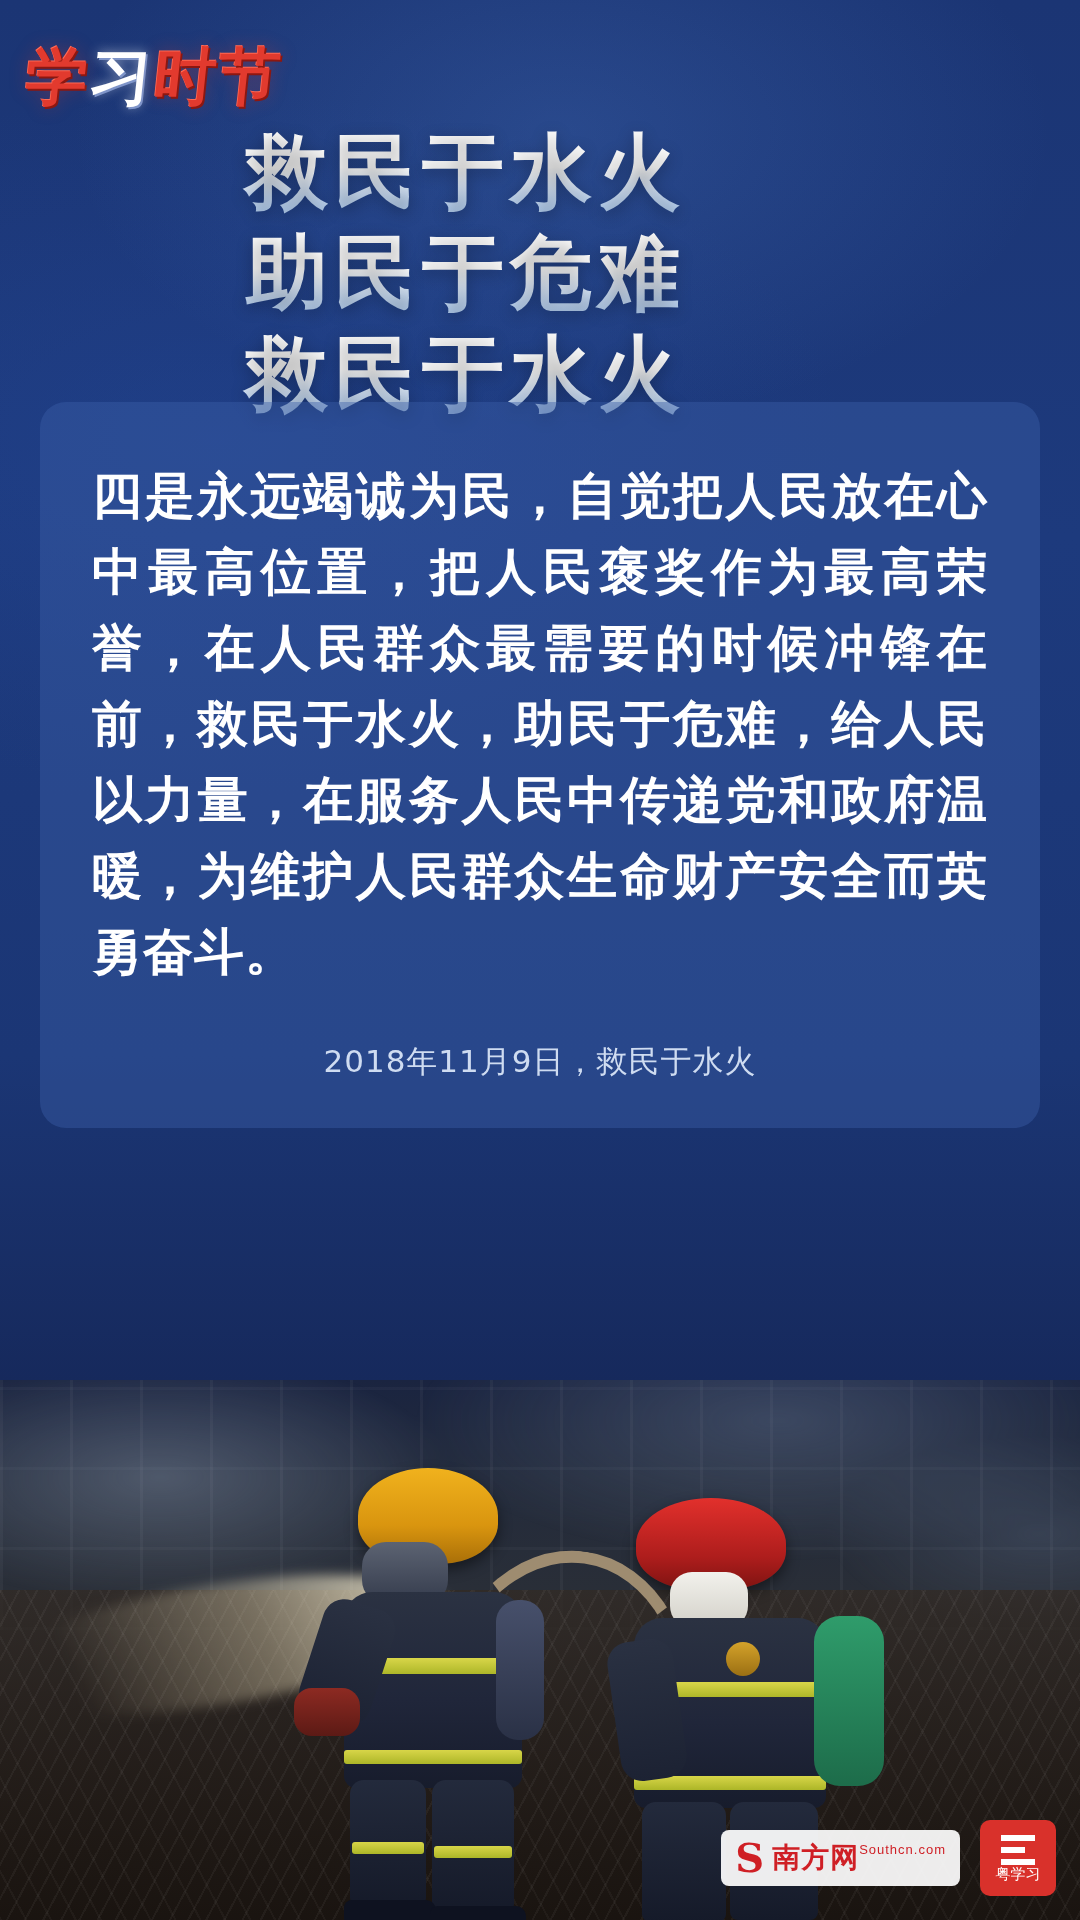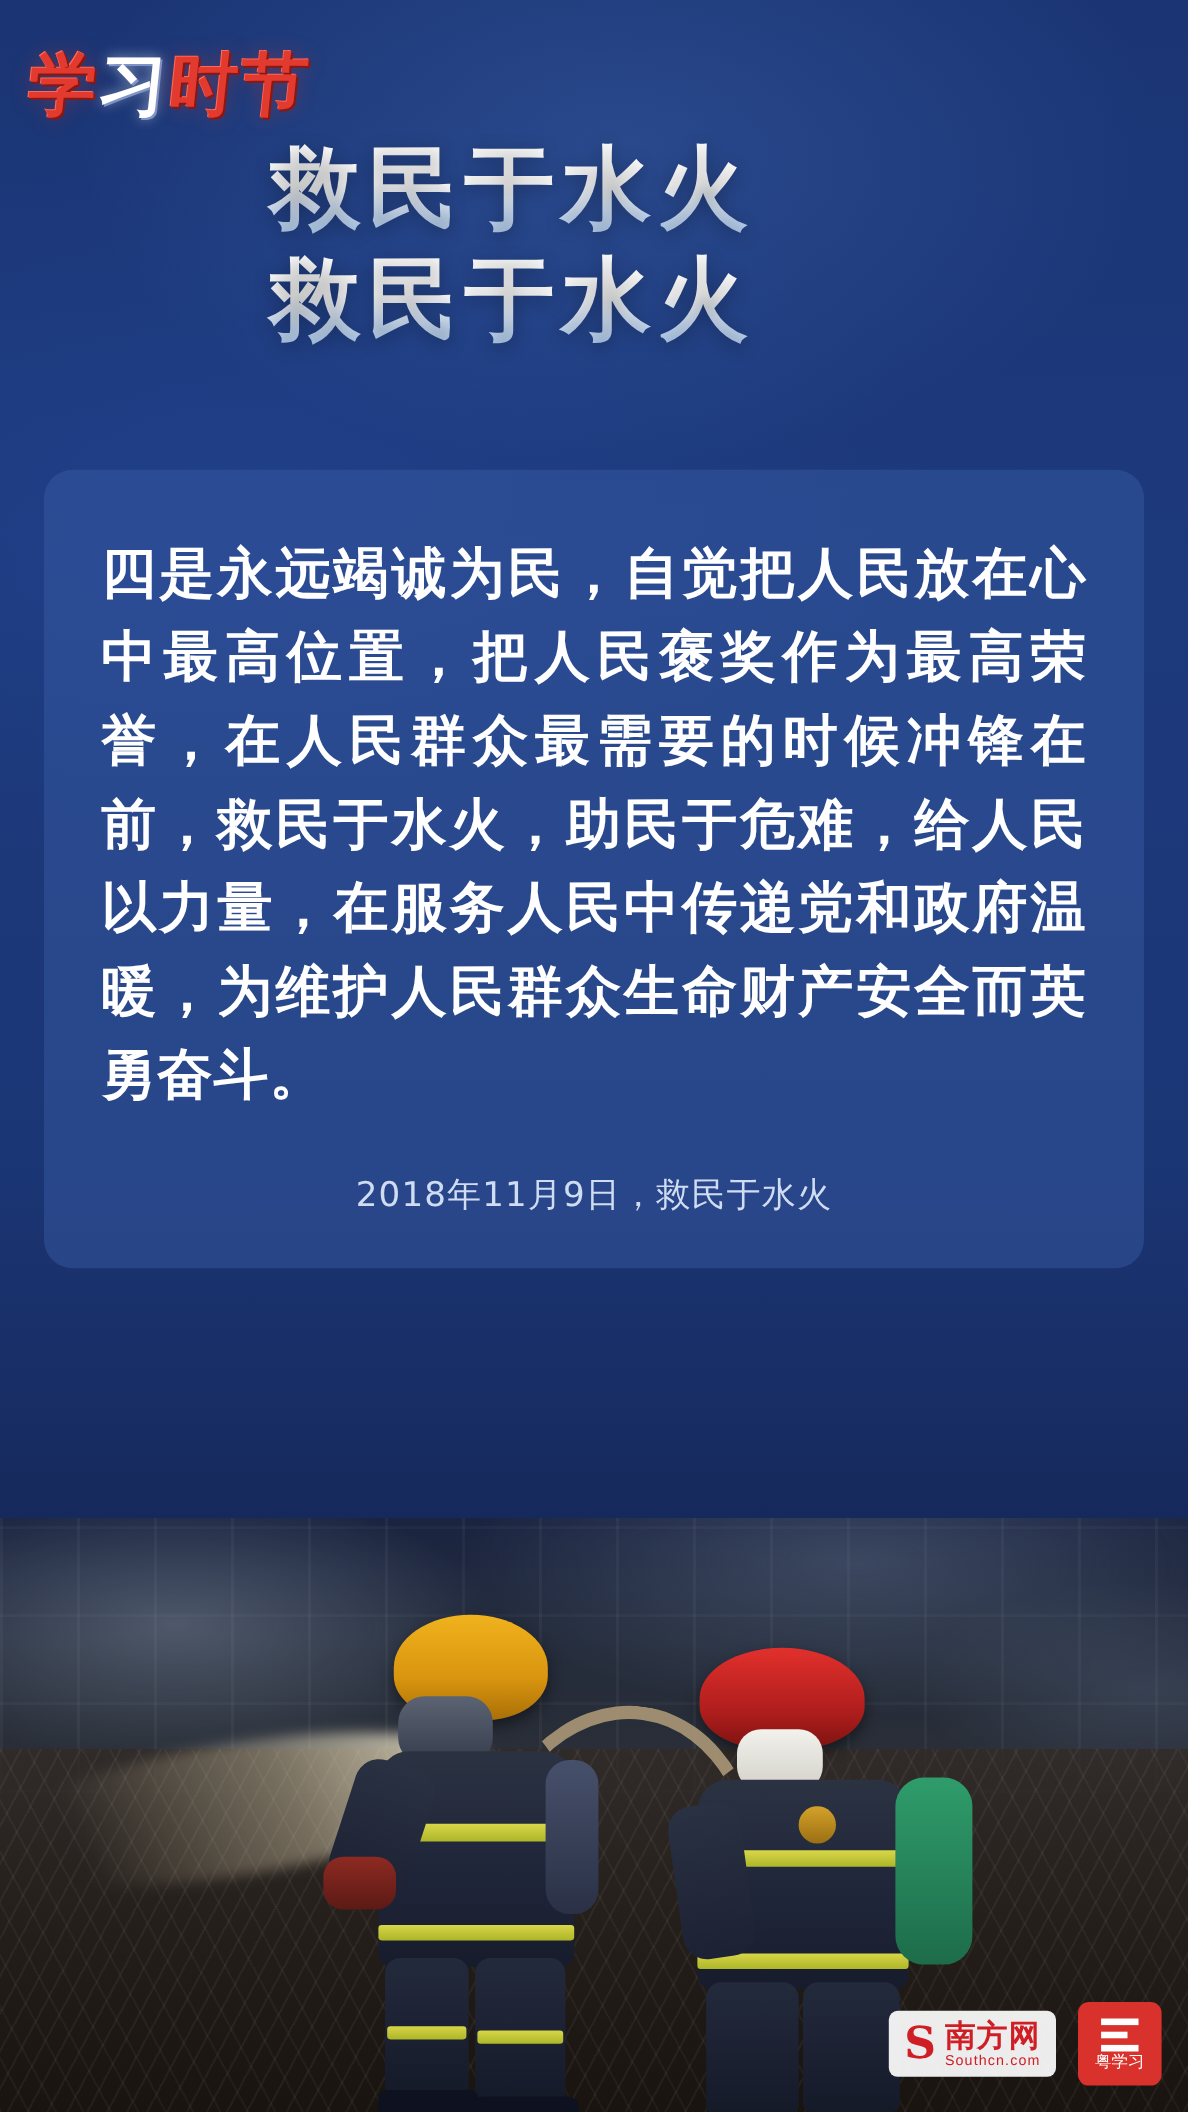--- a/index.html
+++ b/index.html
@@ -81,21 +81,21 @@
     -webkit-background-clip: text;
     background-clip: text;
     color: transparent;
     text-shadow: 0 4px 16px rgba(0,0,0,0.28);
   }
 
   
   #quote-card {
     position: absolute;
     left: 40px;
-    top: 427px;
+    top: 402px;
     width: 1000px;
     box-sizing: border-box;
     padding: 56px 52px 40px 52px;
     background: rgba(60,96,170,0.42);
     border-radius: 26px;
   }
   #quote-body p {
     margin: 0;
     font-family: "DejaVu Sans", "Liberation Sans", sans-serif;
     font-size: 50px;
@@ -239,21 +239,20 @@
   }
   #southcn .s-mark {
     font-family: "DejaVu Serif", "Liberation Serif", serif;
     font-size: 40px;
     font-weight: 700;
     color: #cf1f25;
     line-height: 1;
   }
   #southcn .s-text {
     display: flex;
-    flex-direction: column;
     line-height: 1.05;
   }
   #southcn .s-cn {
     font-family: "DejaVu Sans", "Liberation Sans", sans-serif;
     font-size: 28px;
     font-weight: 700;
     color: #cf1f25;
     letter-spacing: 1px;
   }
   #southcn .s-en {
@@ -296,20 +295,21 @@
 <div id="poster">
 
   <div id="bg-glow"></div>
 
   <div id="brand">
     <span class="logo-text"><span>学</span><span class="logo-accent">习</span><span>时节</span></span>
   </div>
 
   <div id="headline">
     <div class="line">救民于水火</div>
+    <div class="line">助民于危难</div>
     <div class="line">救民于水火</div>
   </div>
 
   <div id="quote-card">
     <div id="quote-body">
       <p>四是永远竭诚为民，自觉把人民放在心中最高位置，把人民褒奖作为最高荣誉，在人民群众最需要的时候冲锋在前，救民于水火，助民于危难，给人民以力量，在服务人民中传递党和政府温暖，为维护人民群众生命财产安全而英勇奋斗。</p>
     </div>
     <div id="quote-source">
       <div class="src-line">2018年11月9日，救民于水火</div>
     </div>

